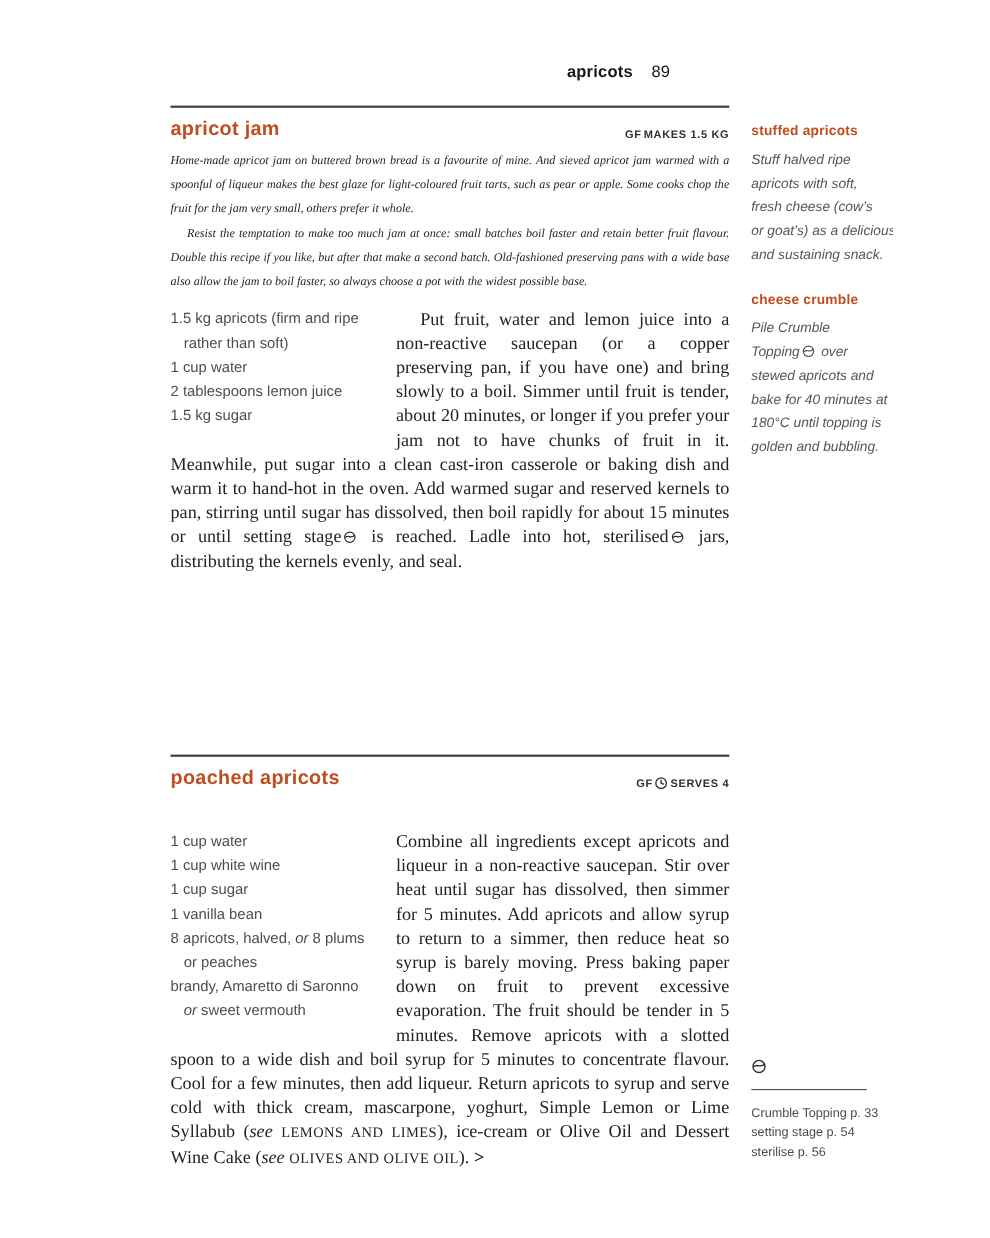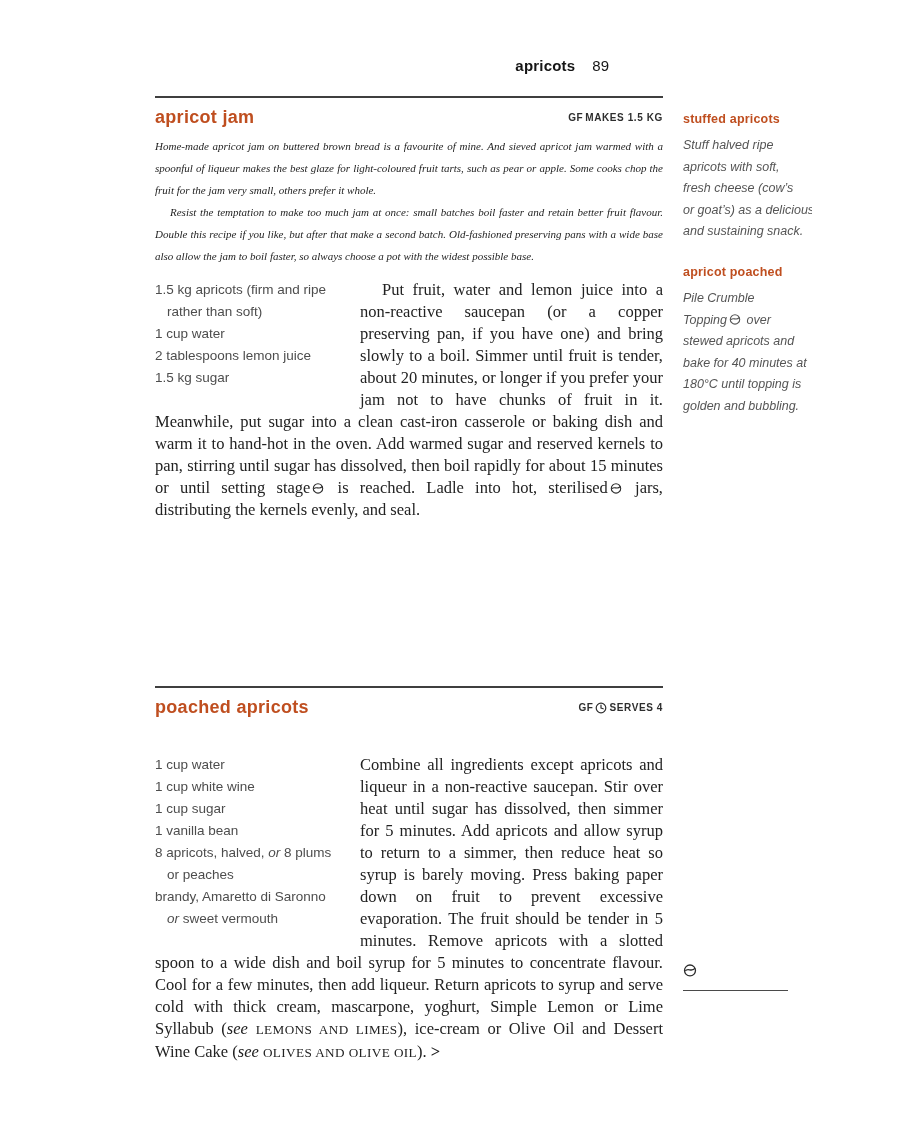--- a/index.html
+++ b/index.html
@@ -20,21 +20,21 @@
     display:flex; align-items:baseline; gap:17px;
   }
   .running-head .section { font-weight:bold; letter-spacing:0.2px; }
   .running-head .pagenum { font-weight:normal; }
 
   
   .recipe-section { position:absolute; left:155px; width:508px; }
   .section-jam { top:96px; }
   .section-poached { top:686px; }
   .rule { border-top:2px solid #3f3f3f; margin-bottom:9px; }
-  .title-row { display:flex; justify-content:space-between; align-items:center; }
+  .title-row { display:flex; justify-content:space-between; align-items:flex-end; }
   .recipe-title {
     font-family:"Liberation Sans", sans-serif;
     font-size:18px; font-weight:bold; letter-spacing:0.3px;
     color:#bf4e1f;
   }
   .recipe-meta {
     font-family:"Liberation Sans", sans-serif;
     font-size:10px; font-weight:bold; letter-spacing:0.6px;
     color:#2e2e2e; display:flex; align-items:center; gap:2px;
   }
@@ -165,36 +165,41 @@
       <div class="side-body">
         <div>Stuff halved ripe</div>
         <div>apricots with soft,</div>
         <div>fresh cheese (cow’s</div>
         <div>or goat’s) as a delicious</div>
         <div>and sustaining snack.</div>
       </div>
     </div>
 
     <div class="side-note note-crumble">
-      <div class="side-title">apricot poached</div>
+      <div class="side-title">cheese crumble</div>
       <div class="side-body">
         <div>Pile Crumble</div>
         <div><span>Topping</span><svg class="xref-icon" viewBox="0 0 12 12">
               <circle cx="6" cy="6.4" r="4.7" fill="none" stroke="#555" stroke-width="1.1"></circle>
               <path d="M2 6.8 C4 3.6 7.6 8.4 10.3 4.4" fill="none" stroke="#555" stroke-width="1.1"></path>
             </svg><span> over</span></div>
         <div>stewed apricots and</div>
         <div>bake for 40 minutes at</div>
         <div>180°C until topping is</div>
         <div>golden and bubbling.</div>
       </div>
     </div>
 
     <div class="refs">
       <svg class="xref-icon" style="width:14px;height:14px;margin:0;" viewBox="0 0 12 12">
           <circle cx="6" cy="6.4" r="4.7" fill="none" stroke="#2b2b2b" stroke-width="1.1"></circle>
           <path d="M2 6.8 C4 3.6 7.6 8.4 10.3 4.4" fill="none" stroke="#2b2b2b" stroke-width="1.1"></path>
         </svg>
       <div class="refs-rule"></div>
+      <div class="refs-list">
+        <div>Crumble Topping p. 33</div>
+        <div>setting stage p. 54</div>
+        <div>sterilise p. 56</div>
+      </div>
     </div>
 
   </div>
 </div>
 
 </body></html>

